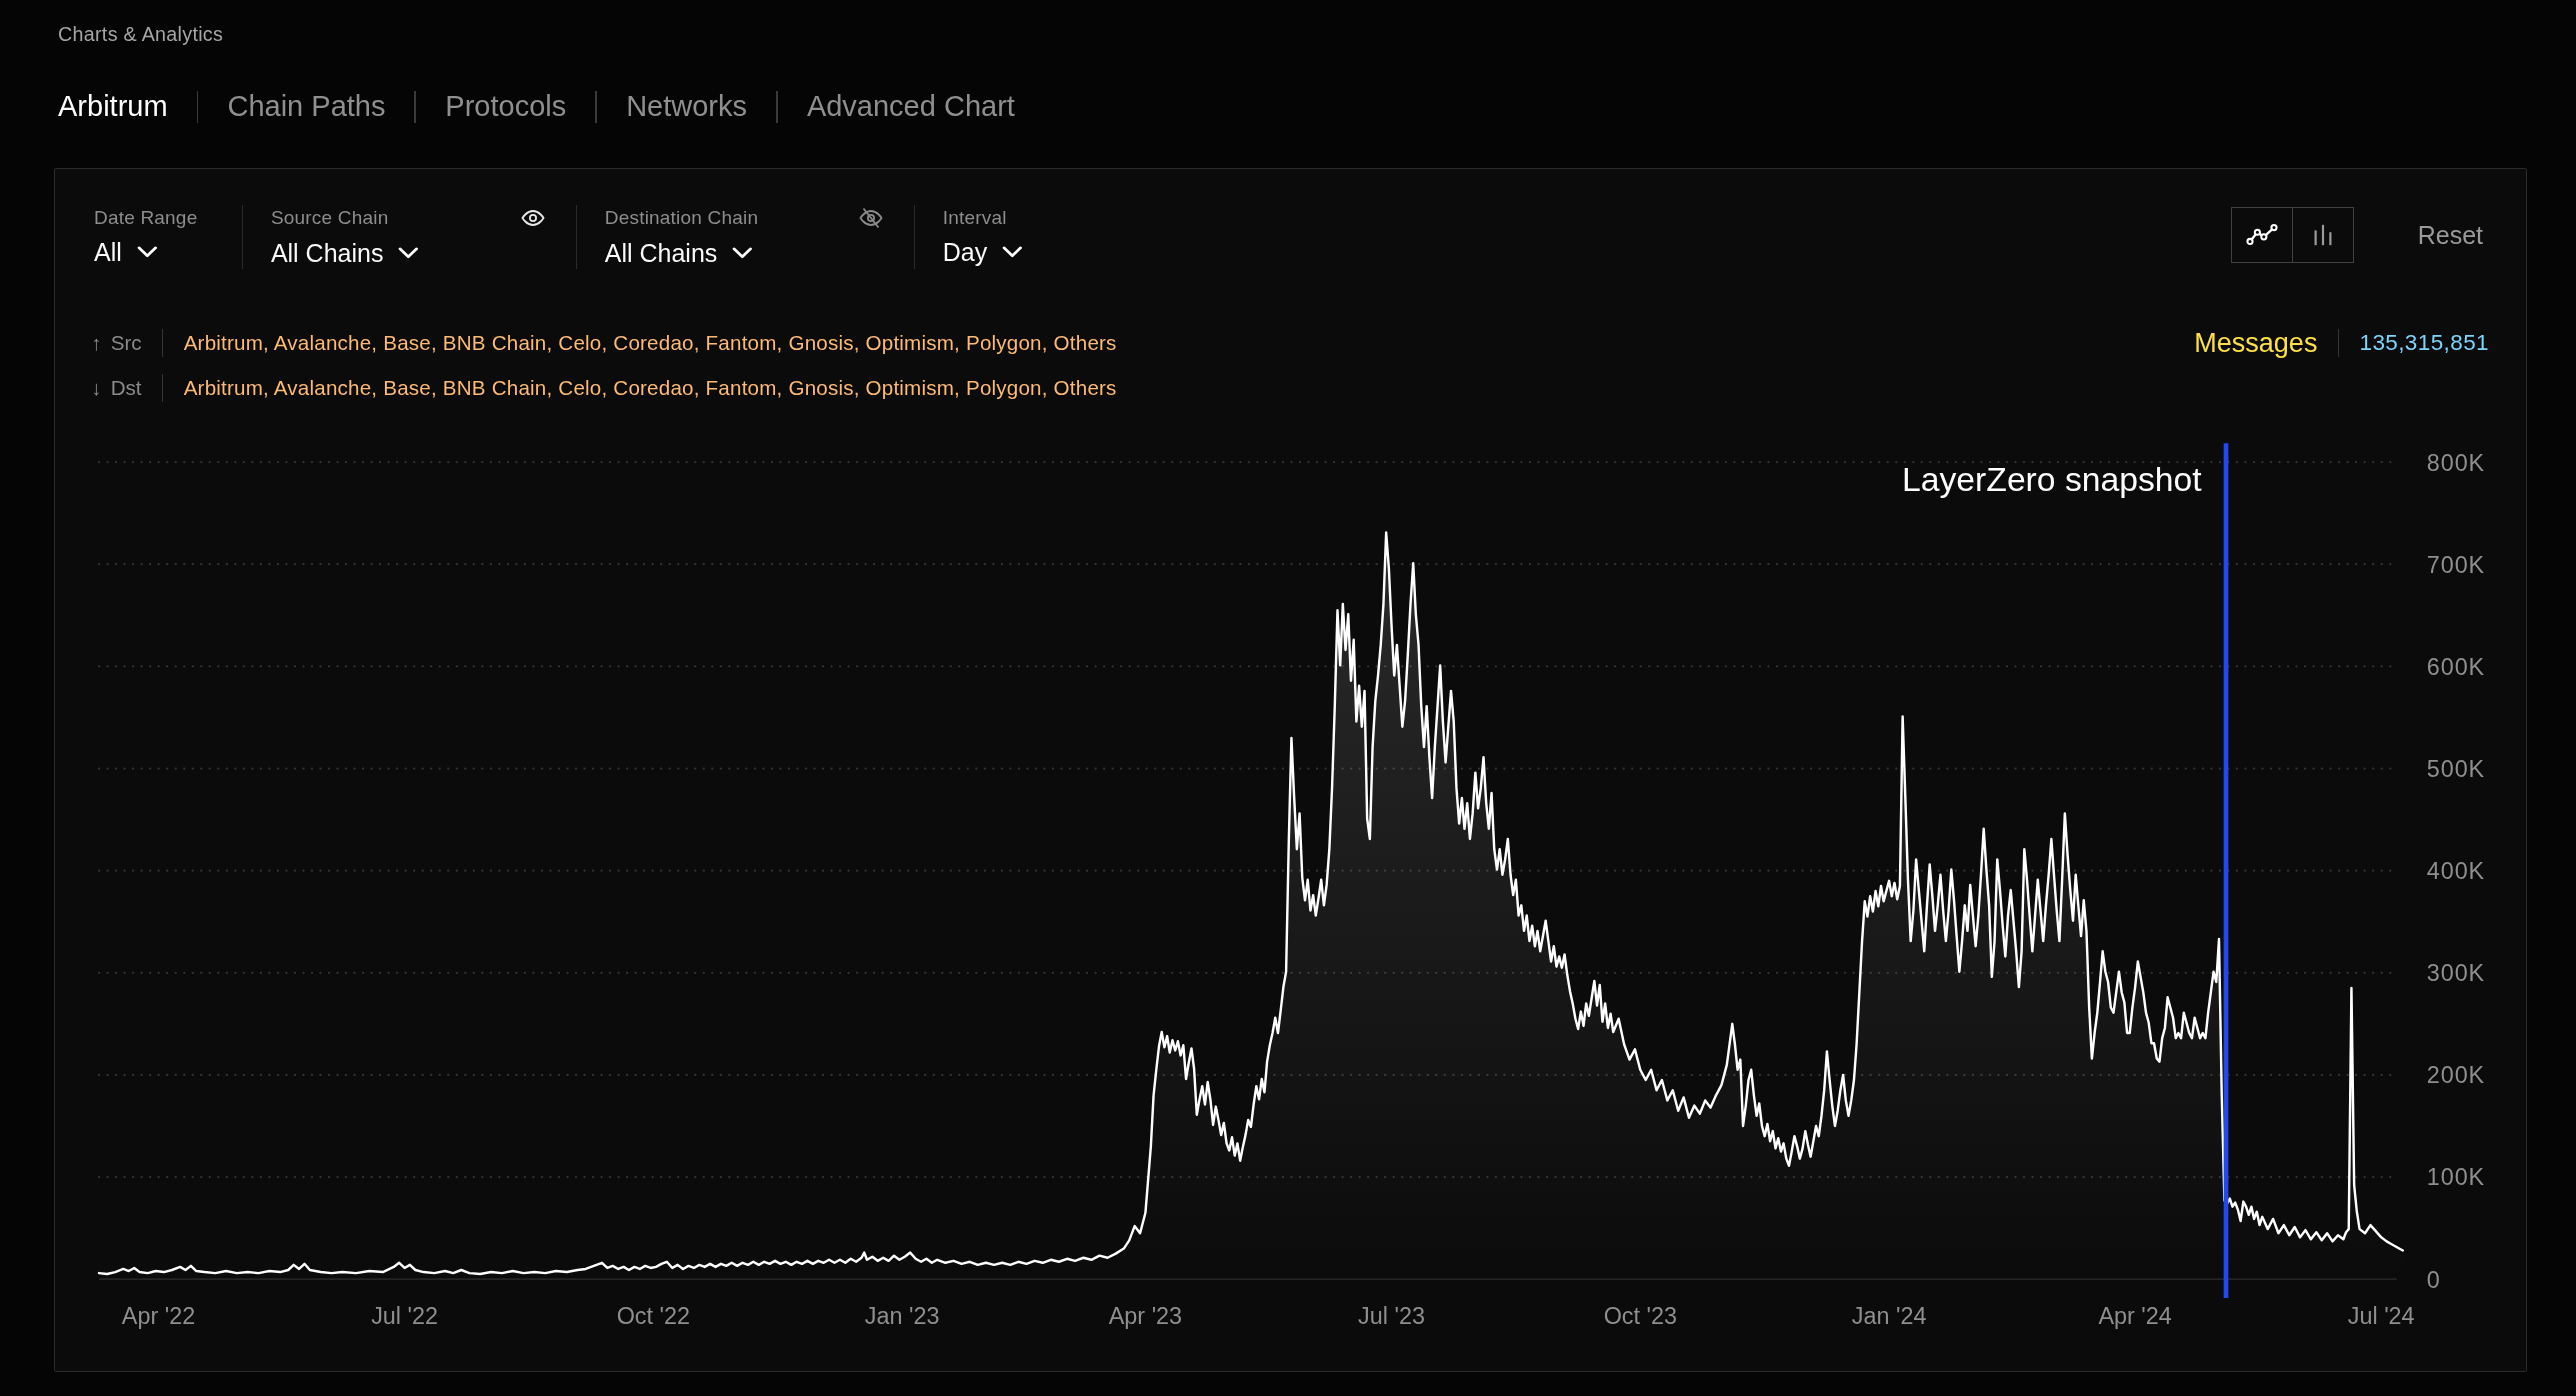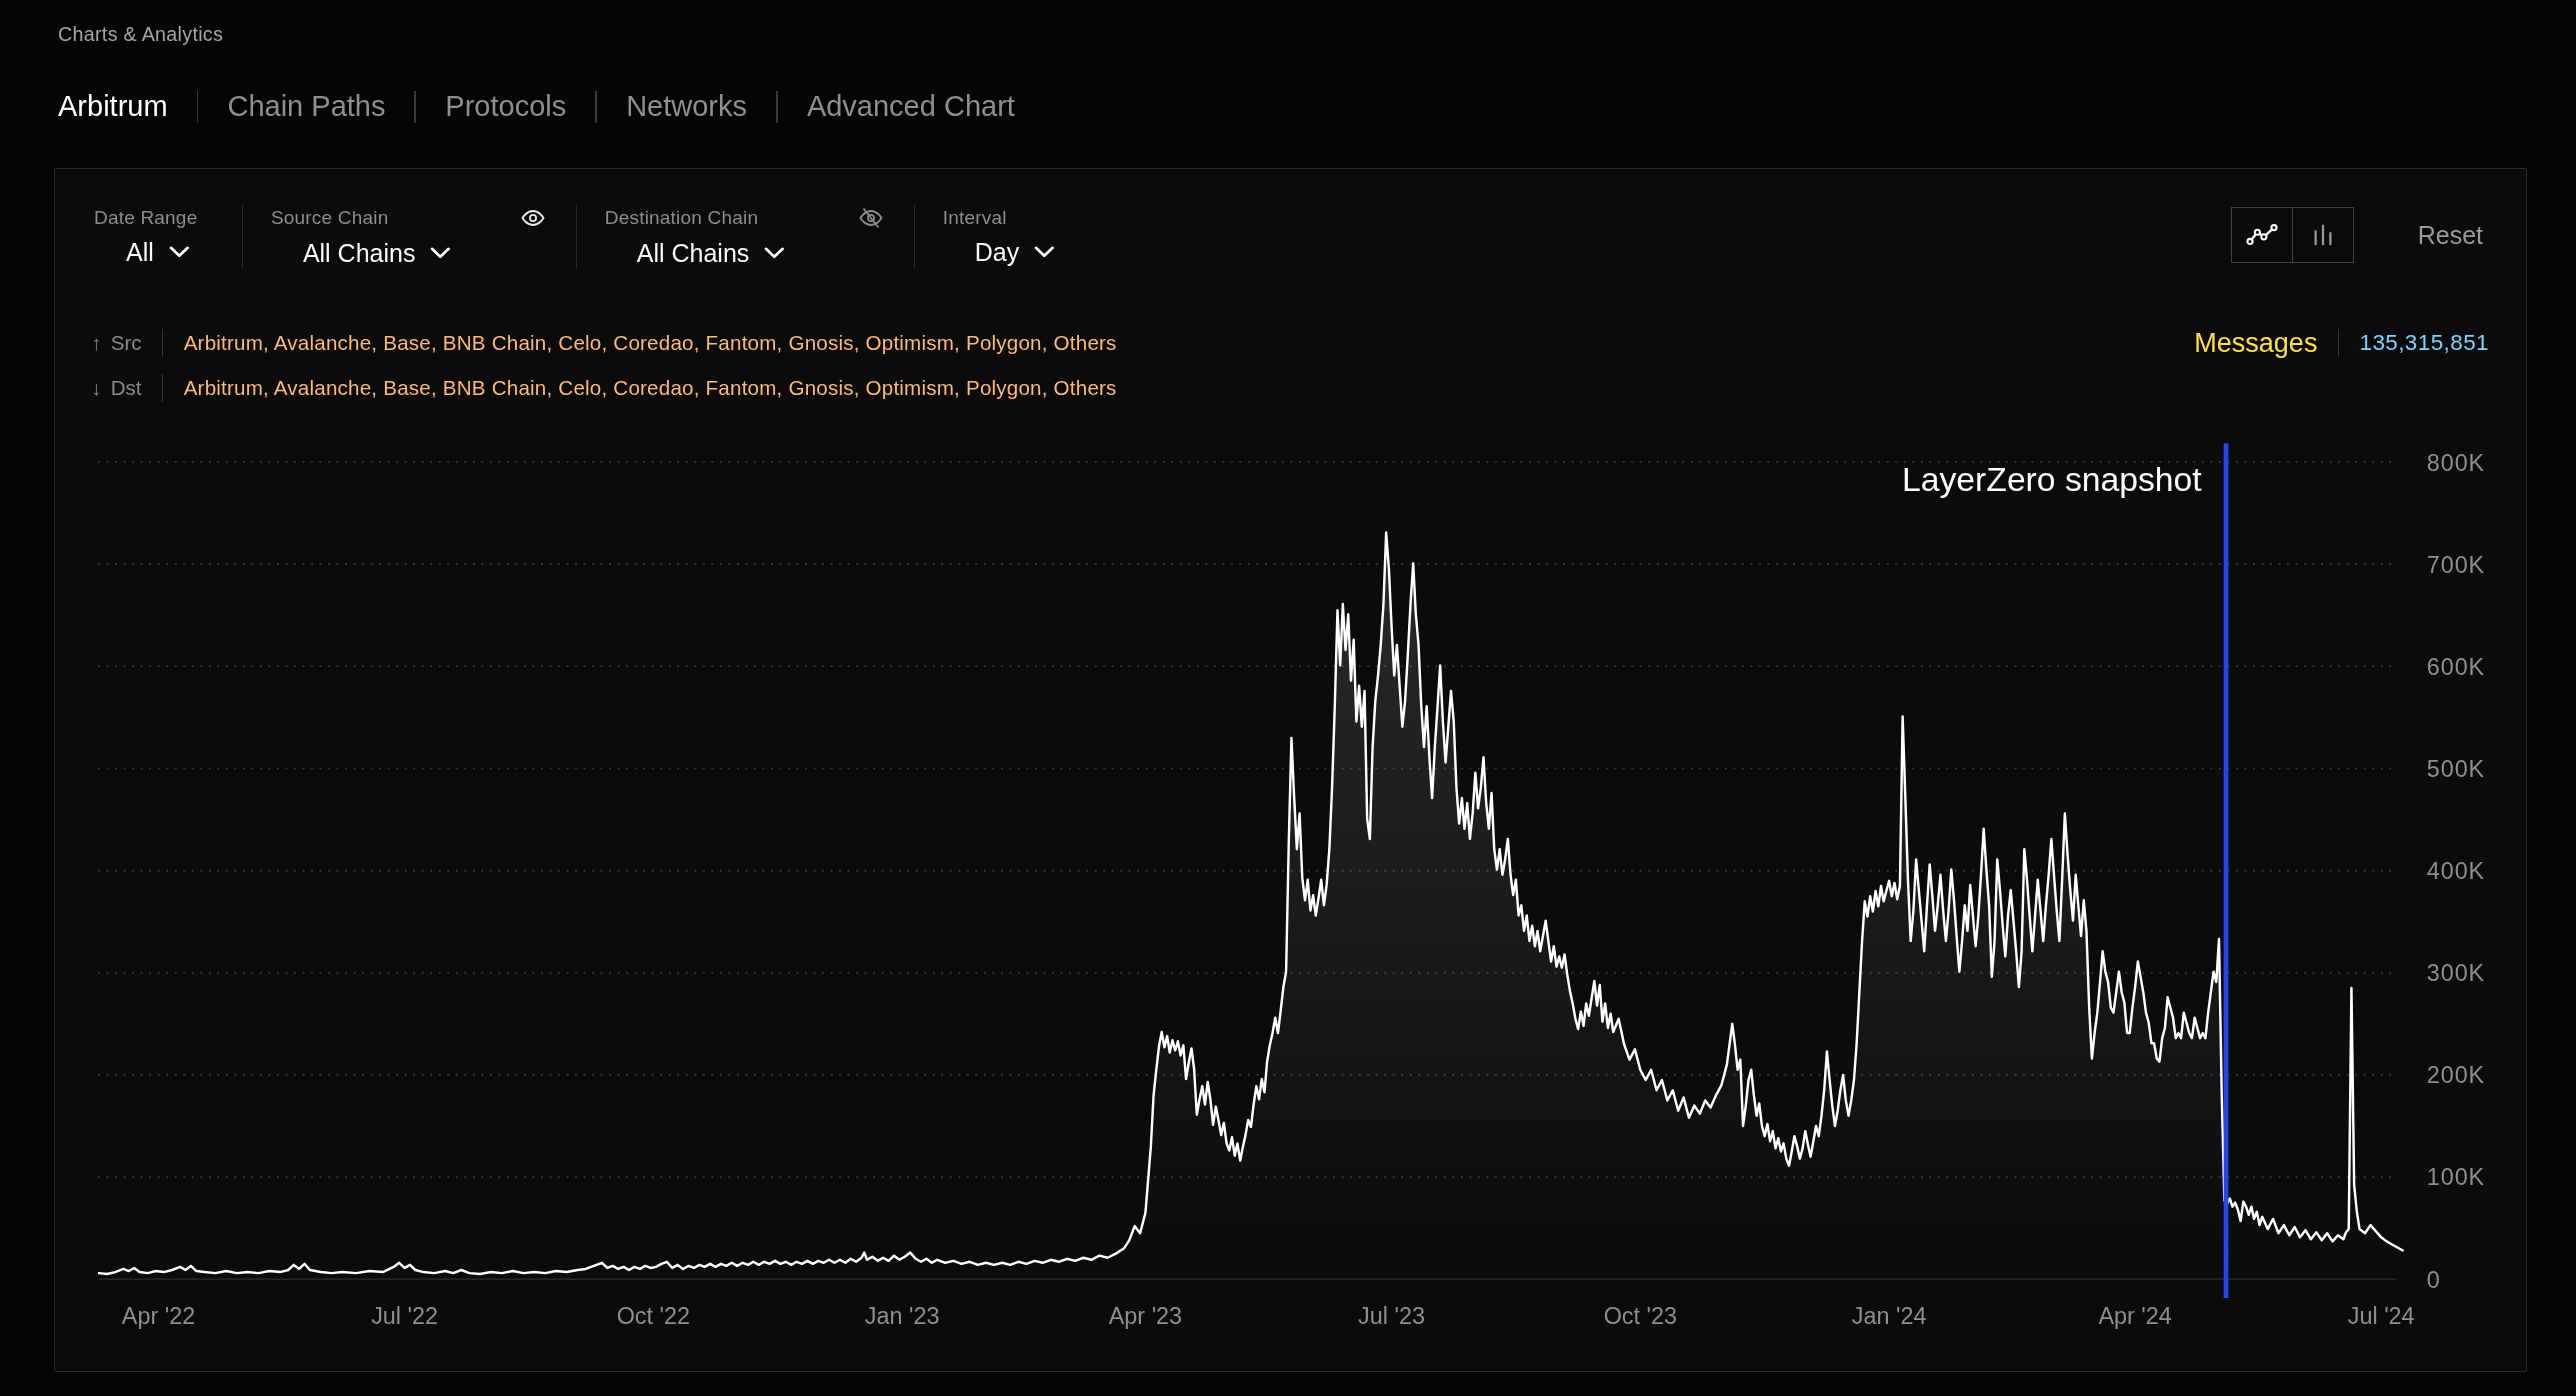--- a/index.html
+++ b/index.html
@@ -7,21 +7,21 @@
   .breadcrumb{position:absolute;left:58px;top:22.5px;font-size:19.7px;color:#a6a6a6;letter-spacing:0.3px;text-align:center;}
   .tabs{position:absolute;left:58px;top:82px;display:flex;align-items:center;height:49px;}
   .tab{font-size:29px;color:#8f8f8f;cursor:pointer;white-space:nowrap;}
   .tab.active{color:#ffffff;font-weight:500;}
   .tab-sep{width:1.9px;height:32px;background:#3a3a3a;margin:0 29px;}
   .card{position:absolute;left:54px;top:168px;width:2471px;height:1202px;background:#0b0b0b;border:0.9px solid #2c2c2c;border-radius:1.9px;}
   .filters{position:absolute;left:0;top:8px;right:0;height:110px;display:flex;align-items:center;padding:9.4px 39px 0 39px;box-sizing:border-box;}
   .fgroup{display:flex;flex-direction:column;gap:9.4px;}
   .fgroup .flabel-row{display:flex;align-items:center;justify-content:space-between;}
   .flabel{font-size:19px;color:#8d8d8d;letter-spacing:0.2px;white-space:nowrap;}
-  .fvalue{display:flex;align-items:center;gap:15px;font-size:25px;color:#fafafa;cursor:pointer;white-space:nowrap;margin-left:32px;}
+  .fvalue{display:flex;align-items:center;gap:15px;font-size:25px;color:#fafafa;cursor:pointer;white-space:nowrap;}
   .fdiv{width:0.9px;height:64px;background:#2b2b2b;margin:0 28px;flex:none;}
   .g1{width:120px;}.g2{width:277px;}.g3{width:281px;}.g4{width:112px;}
   .icon-btn{background:none;border:none;padding:0;margin:0;cursor:pointer;display:flex;align-items:center;}
   .right-controls{position:absolute;right:37px;top:30px;display:flex;align-items:center;}
   .toggle-group{display:flex;border:0.9px solid #414141;}
   .toggle-cell{width:60px;height:54px;display:flex;align-items:center;justify-content:center;cursor:pointer;}
   .toggle-cell + .toggle-cell{border-left:0.9px solid #414141;}
   .reset-btn{margin-left:58px;font-size:25px;color:#9a9a9a;background:none;border:none;cursor:pointer;font-family:"Liberation Sans",sans-serif;}
   .meta-row{position:absolute;left:36px;display:flex;align-items:center;gap:0;height:30px;}
   .meta-key{font-size:20.6px;color:#8a8a8a;display:flex;align-items:center;gap:9.4px;white-space:nowrap;}

